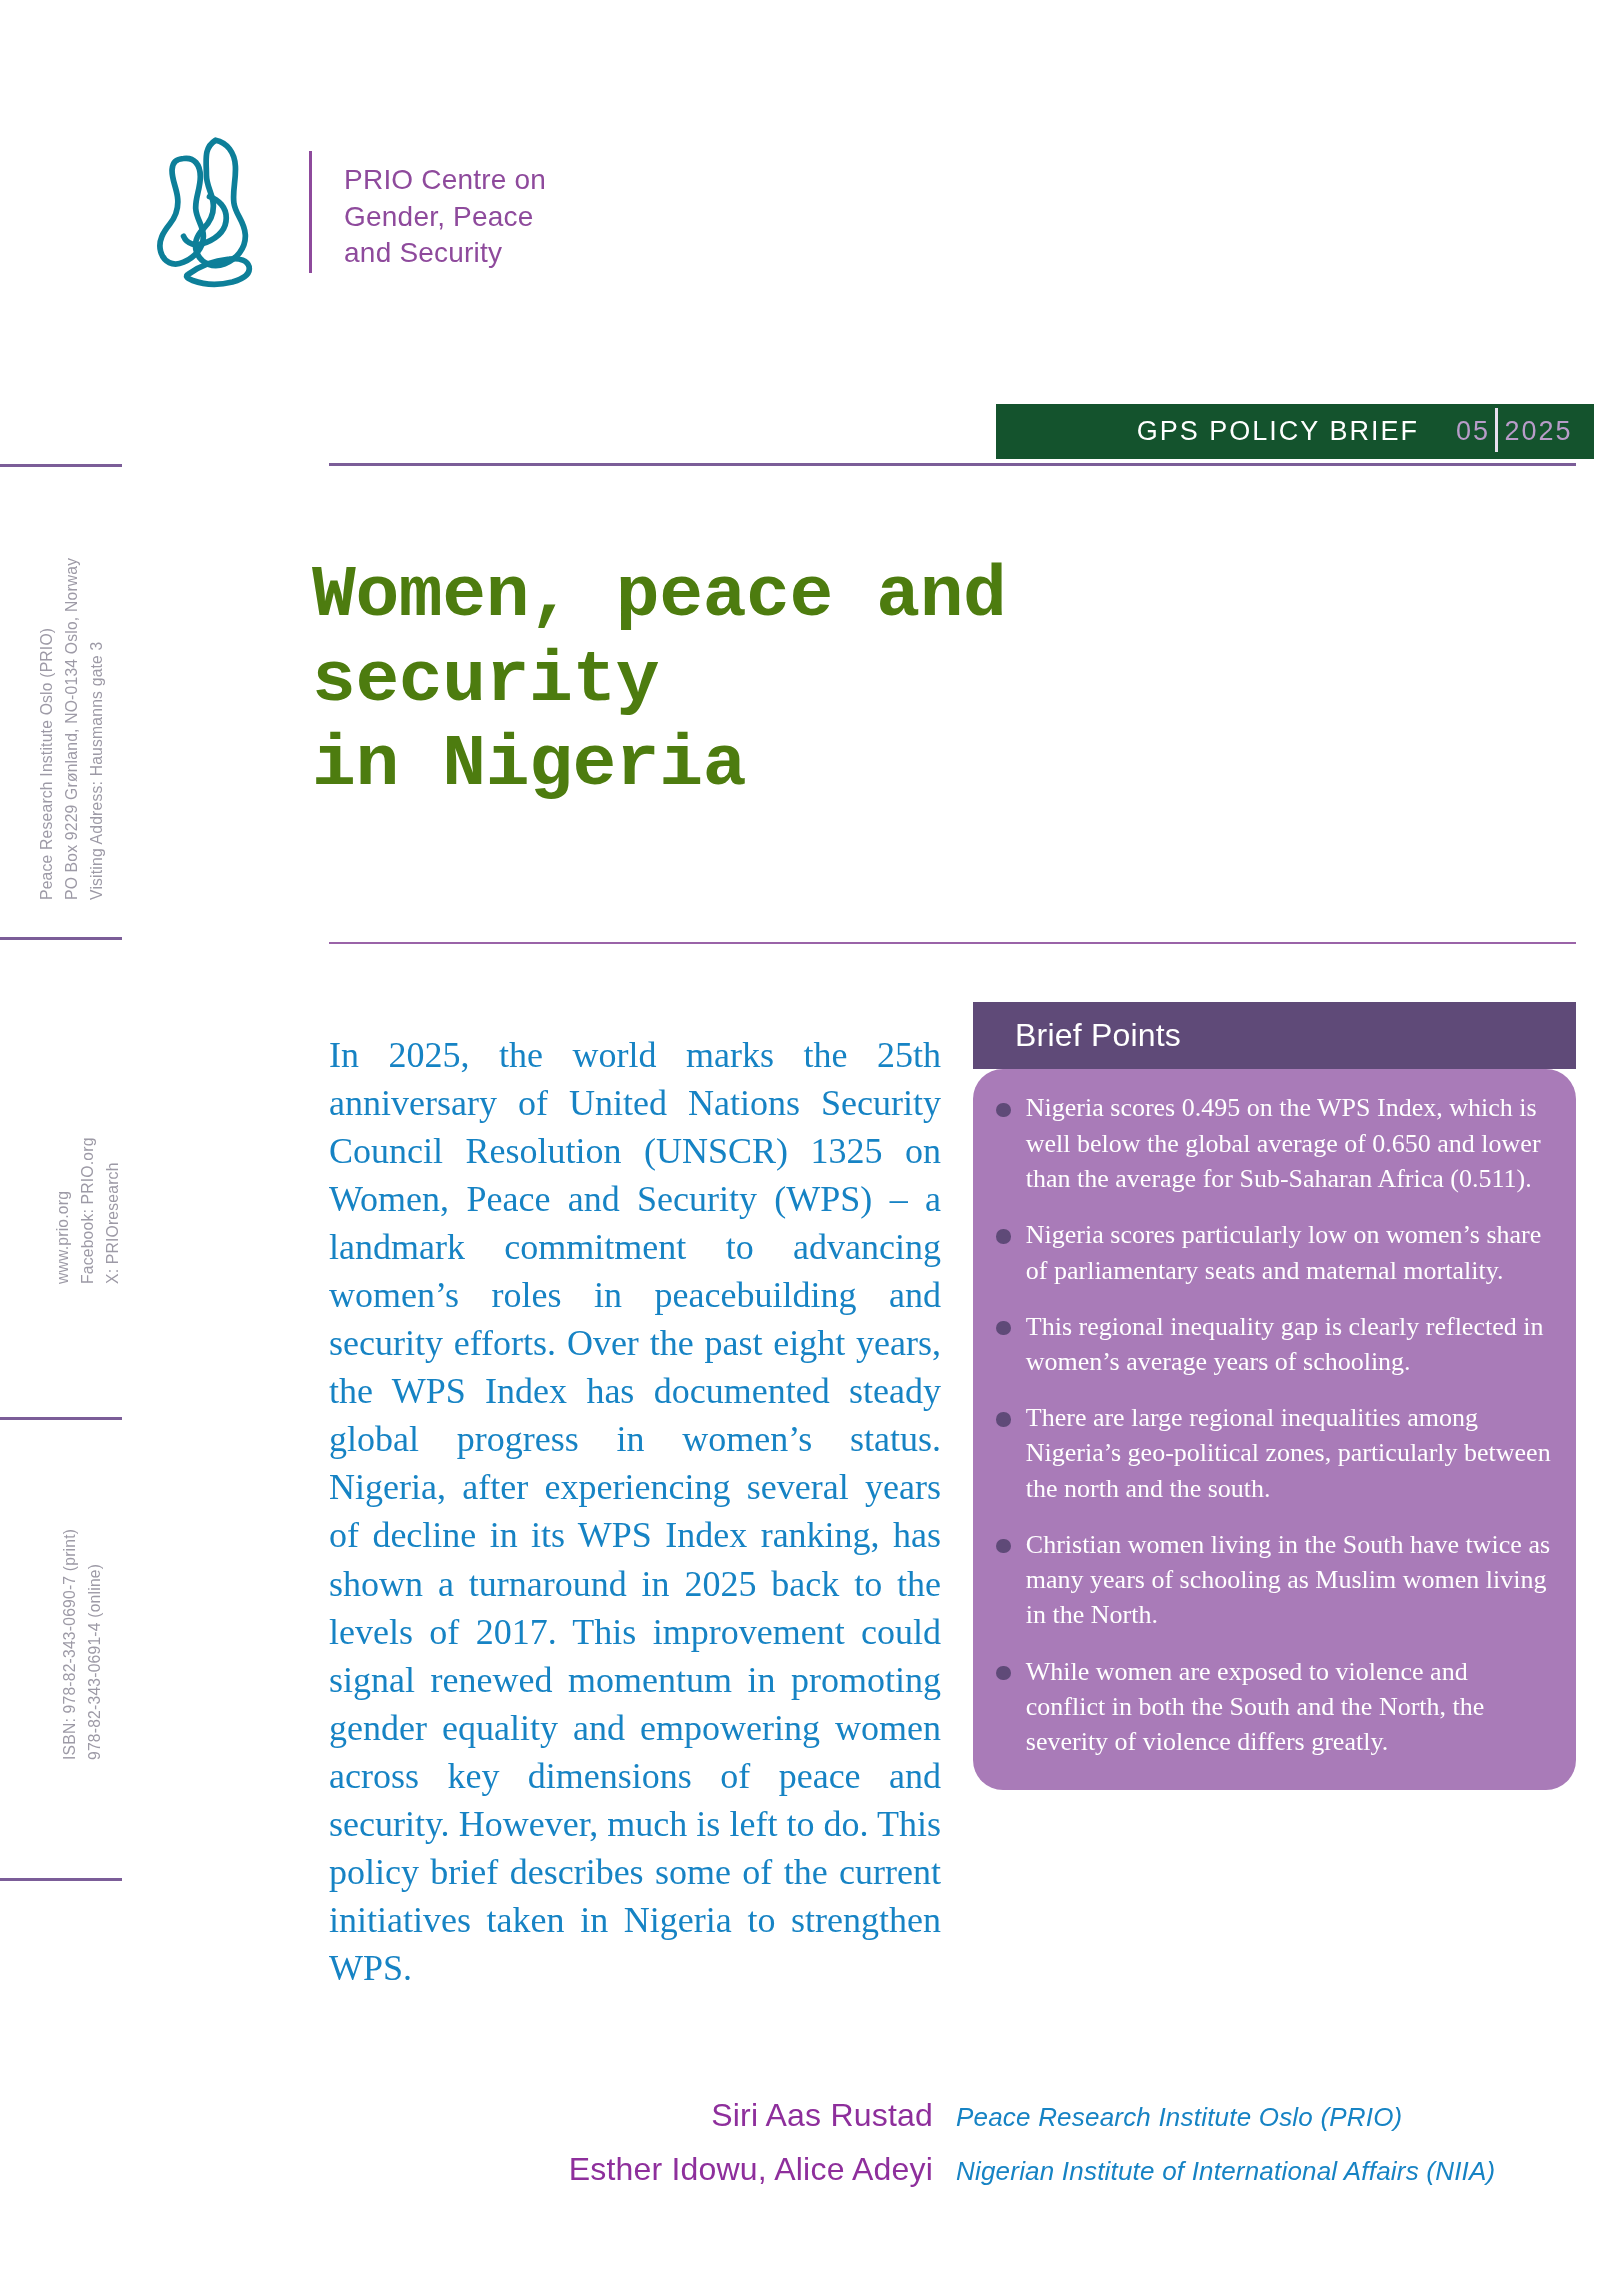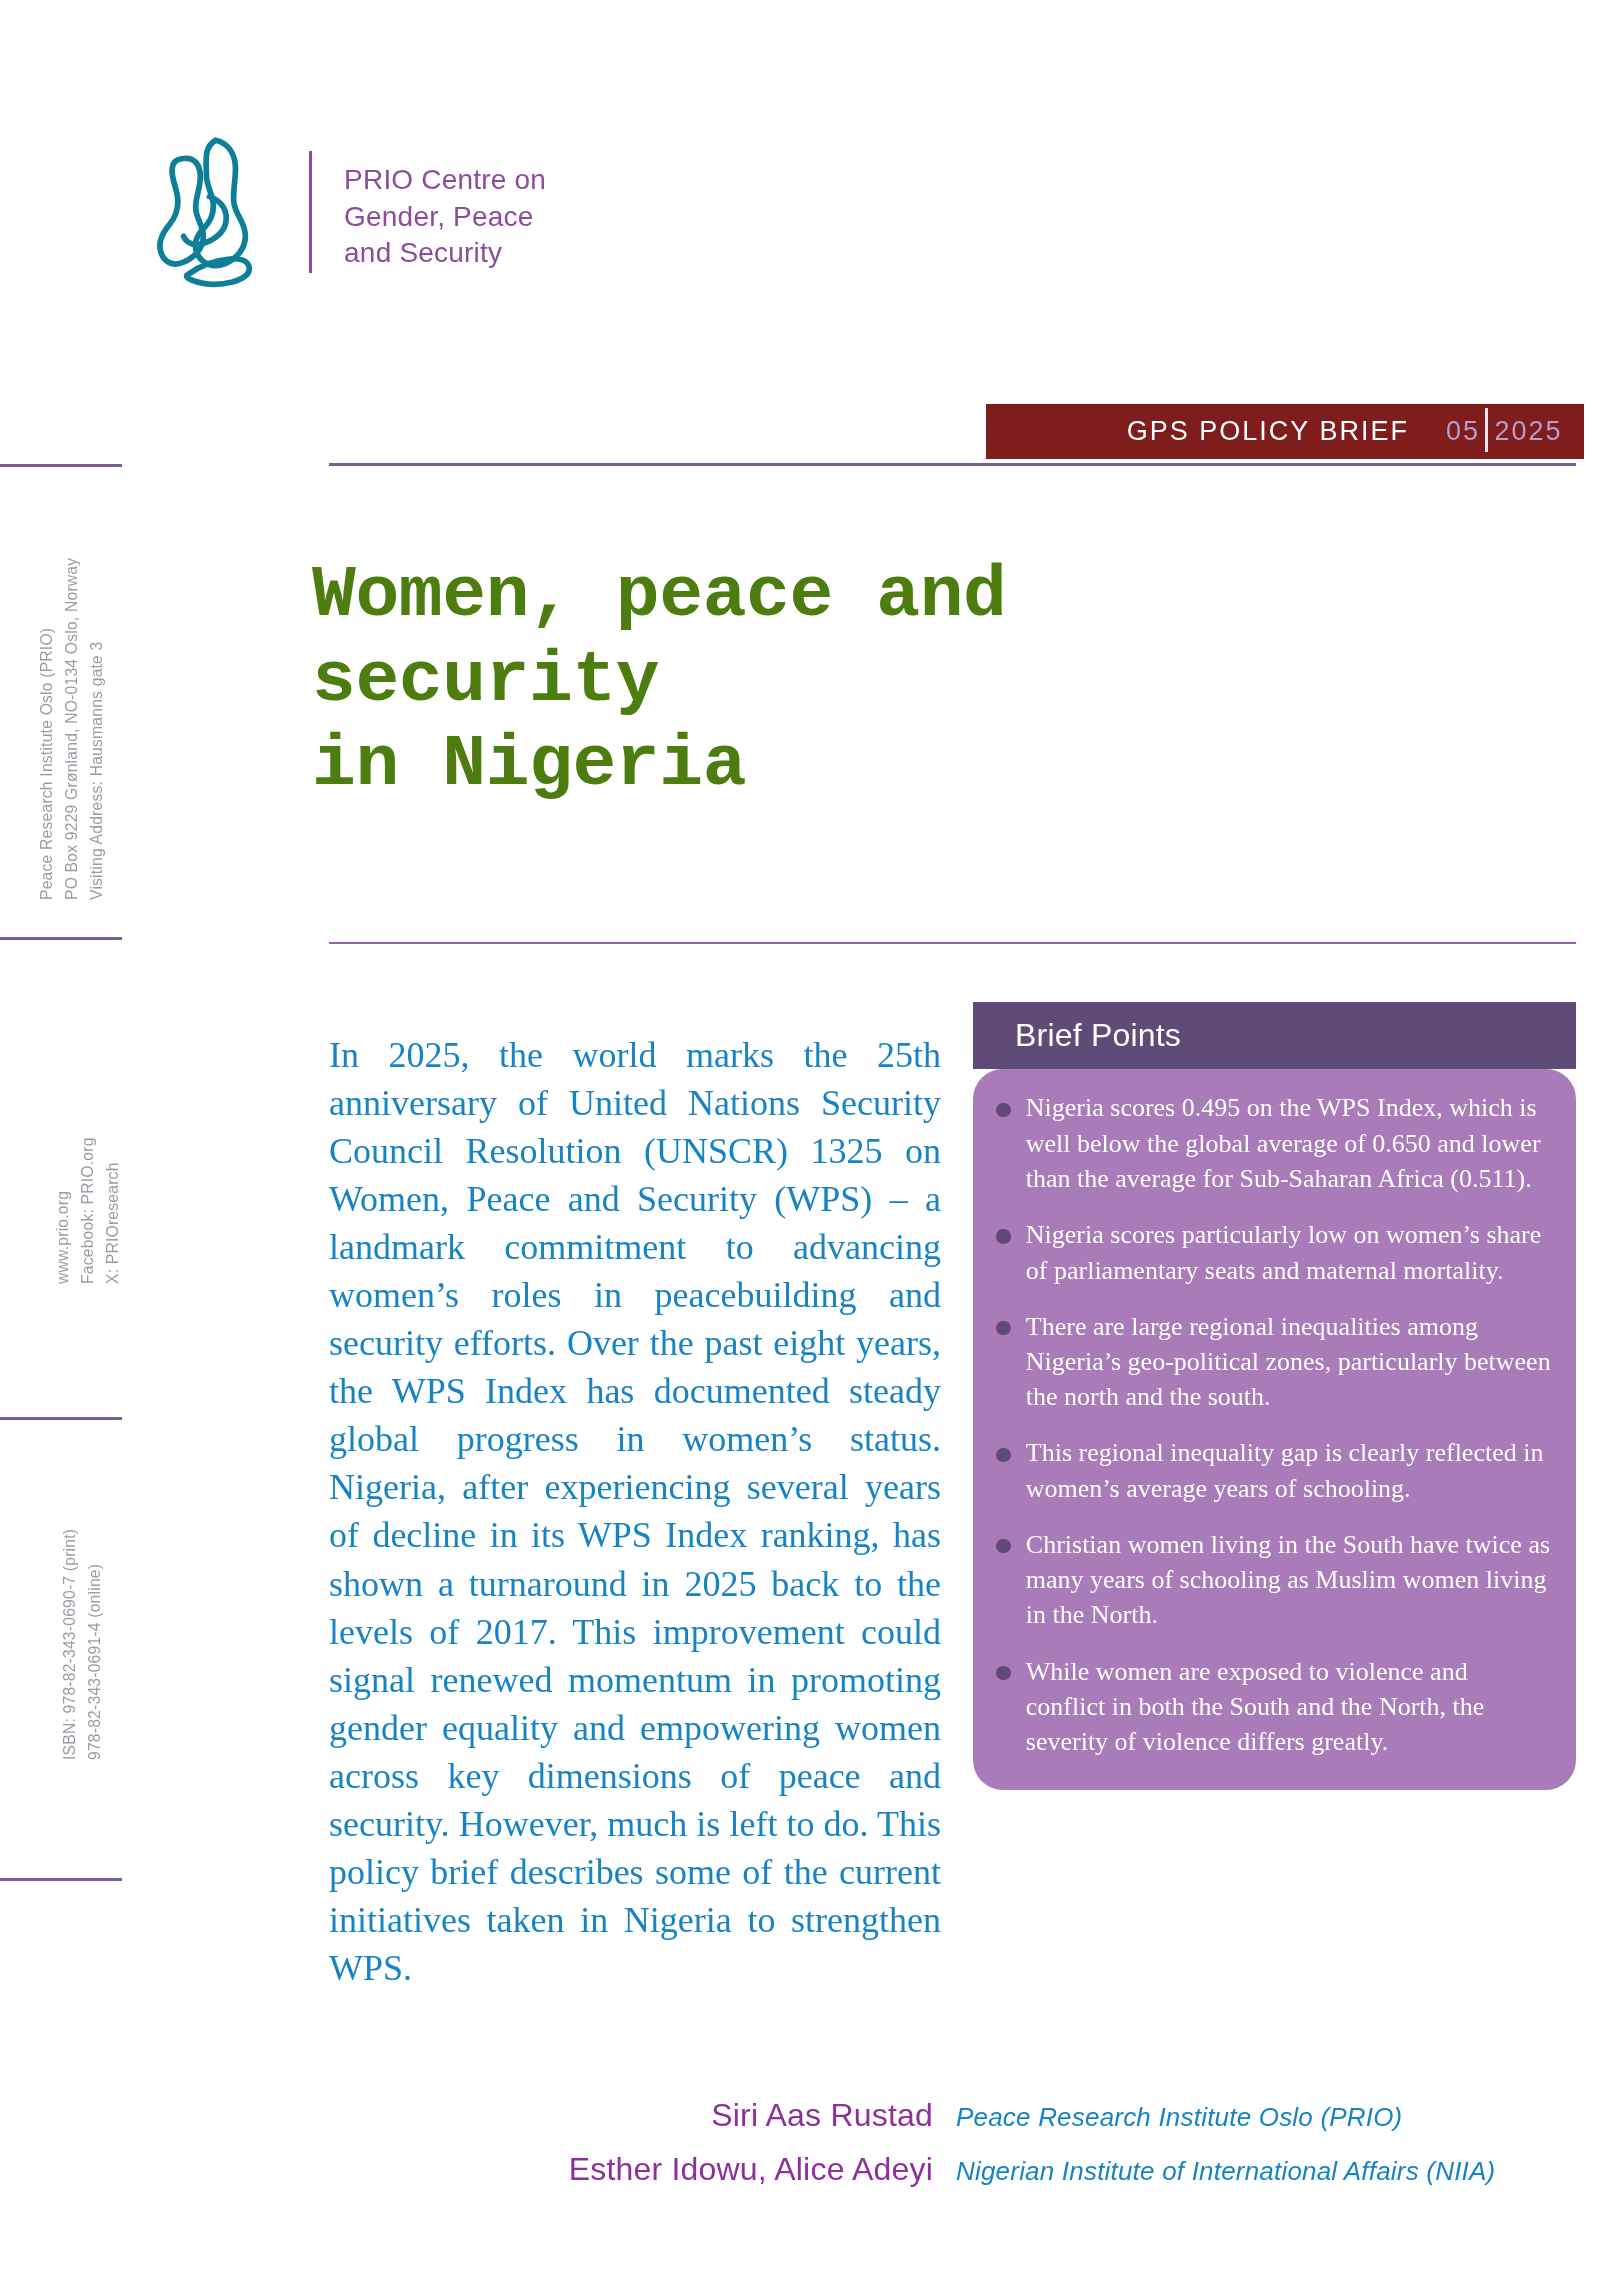--- a/index.html
+++ b/index.html
@@ -76,25 +76,25 @@
   #top-rule {
     position: absolute;
     left: 329px;
     top: 463px;
     width: 1247px;
     height: 3.1px;
     background: #7b5d98;
   }
   #banner {
     position: absolute;
-    right: 39px;
+    right: 29px;
     top: 404px;
     width: 598px;
     height: 55px;
-    background: #7f1d1d;
+    background: #14532d;
     display: flex;
     align-items: center;
     justify-content: flex-end;
     box-sizing: border-box;
     padding-right: 21.4px;
   }
   #banner-title {
     color: #ffffff;
     font-size: 27px;
     letter-spacing: 2px;
@@ -301,25 +301,25 @@
     <div class="bp-item">
       <span class="bp-bullet"></span>
       <span class="bp-text">Nigeria scores 0.495 on the WPS Index, which is well below the global average of 0.650 and lower than the average for Sub-Saharan Africa (0.511).</span>
     </div>
     <div class="bp-item">
       <span class="bp-bullet"></span>
       <span class="bp-text">Nigeria scores particularly low on women’s share of parliamentary seats and maternal mortality.</span>
     </div>
     <div class="bp-item">
       <span class="bp-bullet"></span>
+      <span class="bp-text">This regional inequality gap is clearly reflected in women’s average years of schooling.</span>
+    </div>
+    <div class="bp-item">
+      <span class="bp-bullet"></span>
       <span class="bp-text">There are large regional inequalities among Nigeria’s geo-political zones, particularly between the north and the south.</span>
-    </div>
-    <div class="bp-item">
-      <span class="bp-bullet"></span>
-      <span class="bp-text">This regional inequality gap is clearly reflected in women’s average years of schooling.</span>
     </div>
     <div class="bp-item">
       <span class="bp-bullet"></span>
       <span class="bp-text">Christian women living in the South have twice as many years of schooling as Muslim women living in the North.</span>
     </div>
     <div class="bp-item">
       <span class="bp-bullet"></span>
       <span class="bp-text">While women are exposed to violence and conflict in both the South and the North, the severity of violence differs greatly.</span>
     </div>
   </div>

